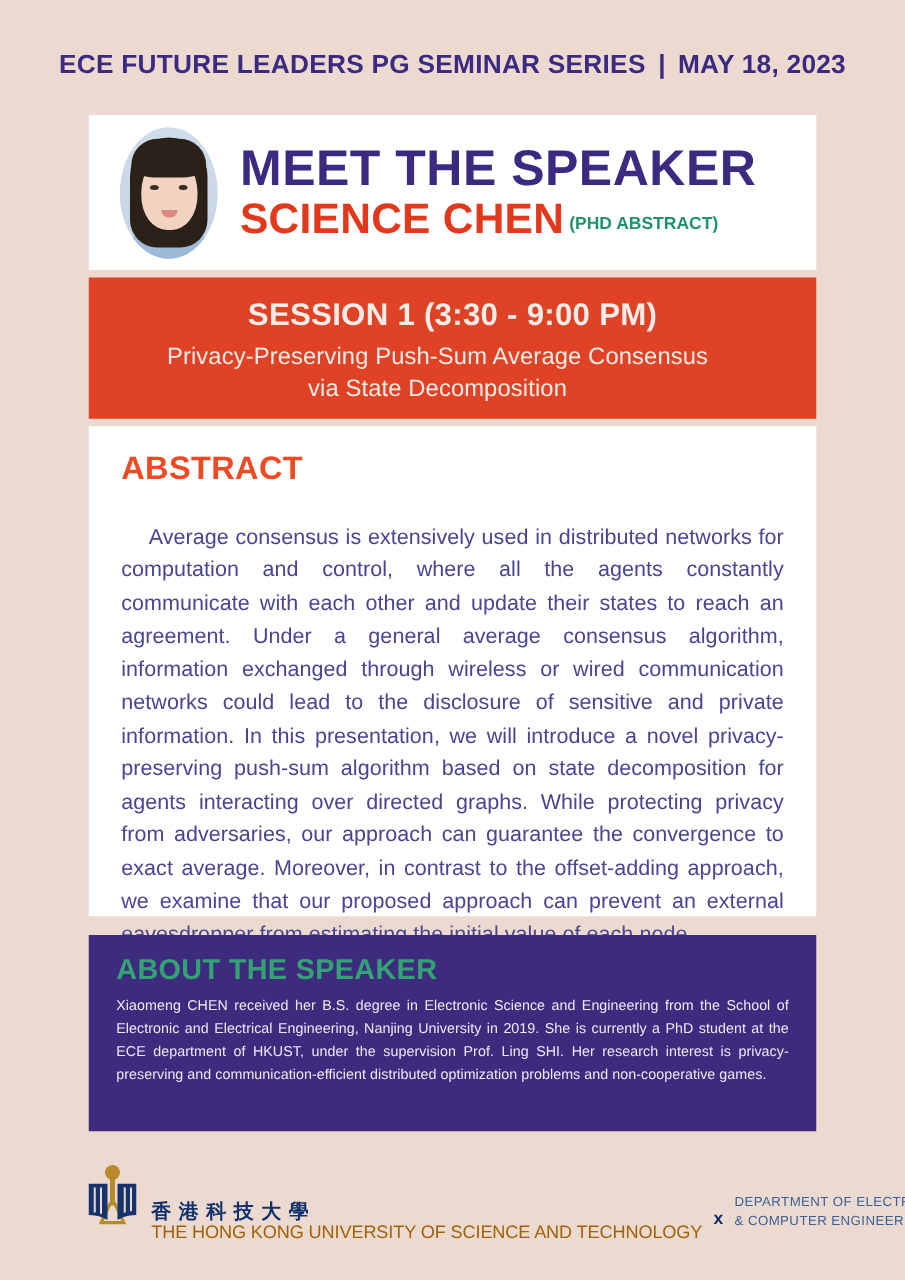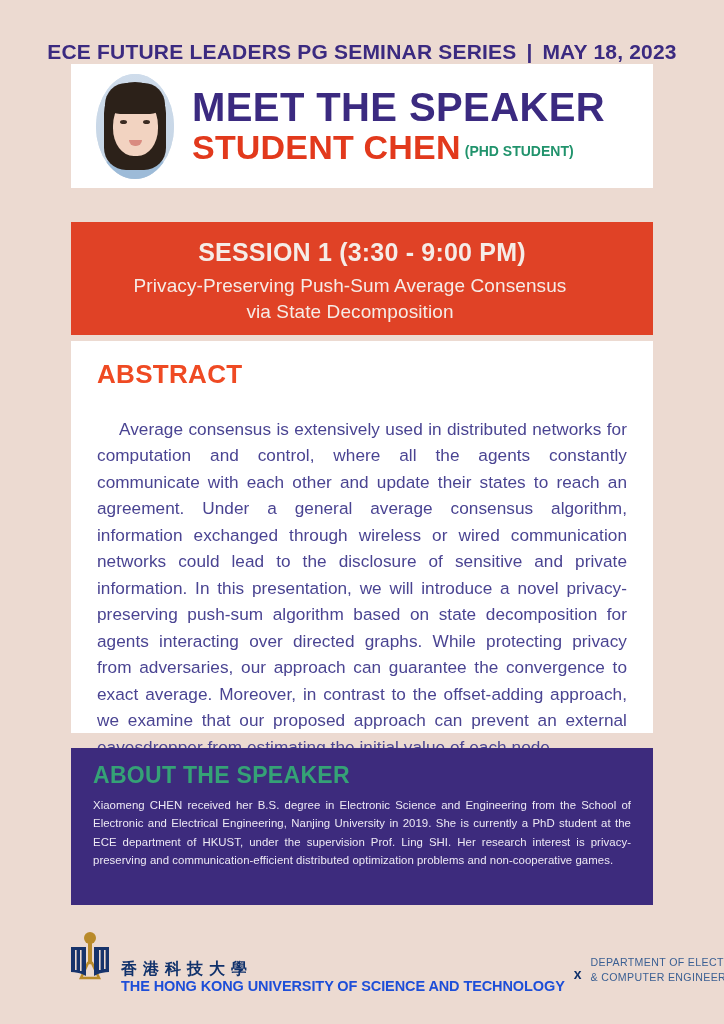--- a/index.html
+++ b/index.html
@@ -45,21 +45,21 @@
     font-size: 21px;
     font-weight: bold;
     color: #3b2a80;
     padding: 0 10px;
   }
 
   
   .speaker-card {
     position: absolute;
     left: 71px;
-    top: 64px;
+    top: 92px;
     width: 582px;
     height: 124px;
     background: #ffffff;
     display: flex;
     align-items: center;
   }
 
   .portrait {
     position: relative;
     width: 78px;
@@ -253,22 +253,22 @@
     font-size: 16px;
     font-weight: bold;
     color: #10316b;
     letter-spacing: 6px;
     line-height: 1.18;
     font-family: "DejaVu Sans", sans-serif;
     margin-top: 41px;
   }
   .hkust-en {
     font-size: 14.5px;
-    font-weight: bold;
-    color: #1d4ed8;
+    font-weight: normal;
+    color: #a16207;
     letter-spacing: -0.1px;
     line-height: 1.18;
     white-space: nowrap;
   }
   .footer-x {
     font-size: 14px;
     font-weight: bold;
     color: #10316b;
     margin: 0 9px;
     align-self: flex-end;
@@ -303,21 +303,21 @@
       <div class="face"></div>
       <div class="fringe"></div>
       <div class="eye l"></div>
       <div class="eye r"></div>
       <div class="mouth"></div>
     </div>
 
     <div class="speaker-titles">
       <div class="meet-the-speaker">MEET THE SPEAKER</div>
       <div class="speaker-name-row">
-        <span class="speaker-name">STUDENT CHEN</span><span class="speaker-role">(PHD STUDENT)</span>
+        <span class="speaker-name">SCIENCE CHEN</span><span class="speaker-role">(PHD ABSTRACT)</span>
       </div>
     </div>
 
   </div>
 
   <div class="session-banner">
     <div class="session-title">SESSION 1 (3:30 - 9:00 PM)</div>
     <div class="session-subtitle">Privacy-Preserving Push-Sum Average Consensus via State Decomposition</div>
   </div>
 

